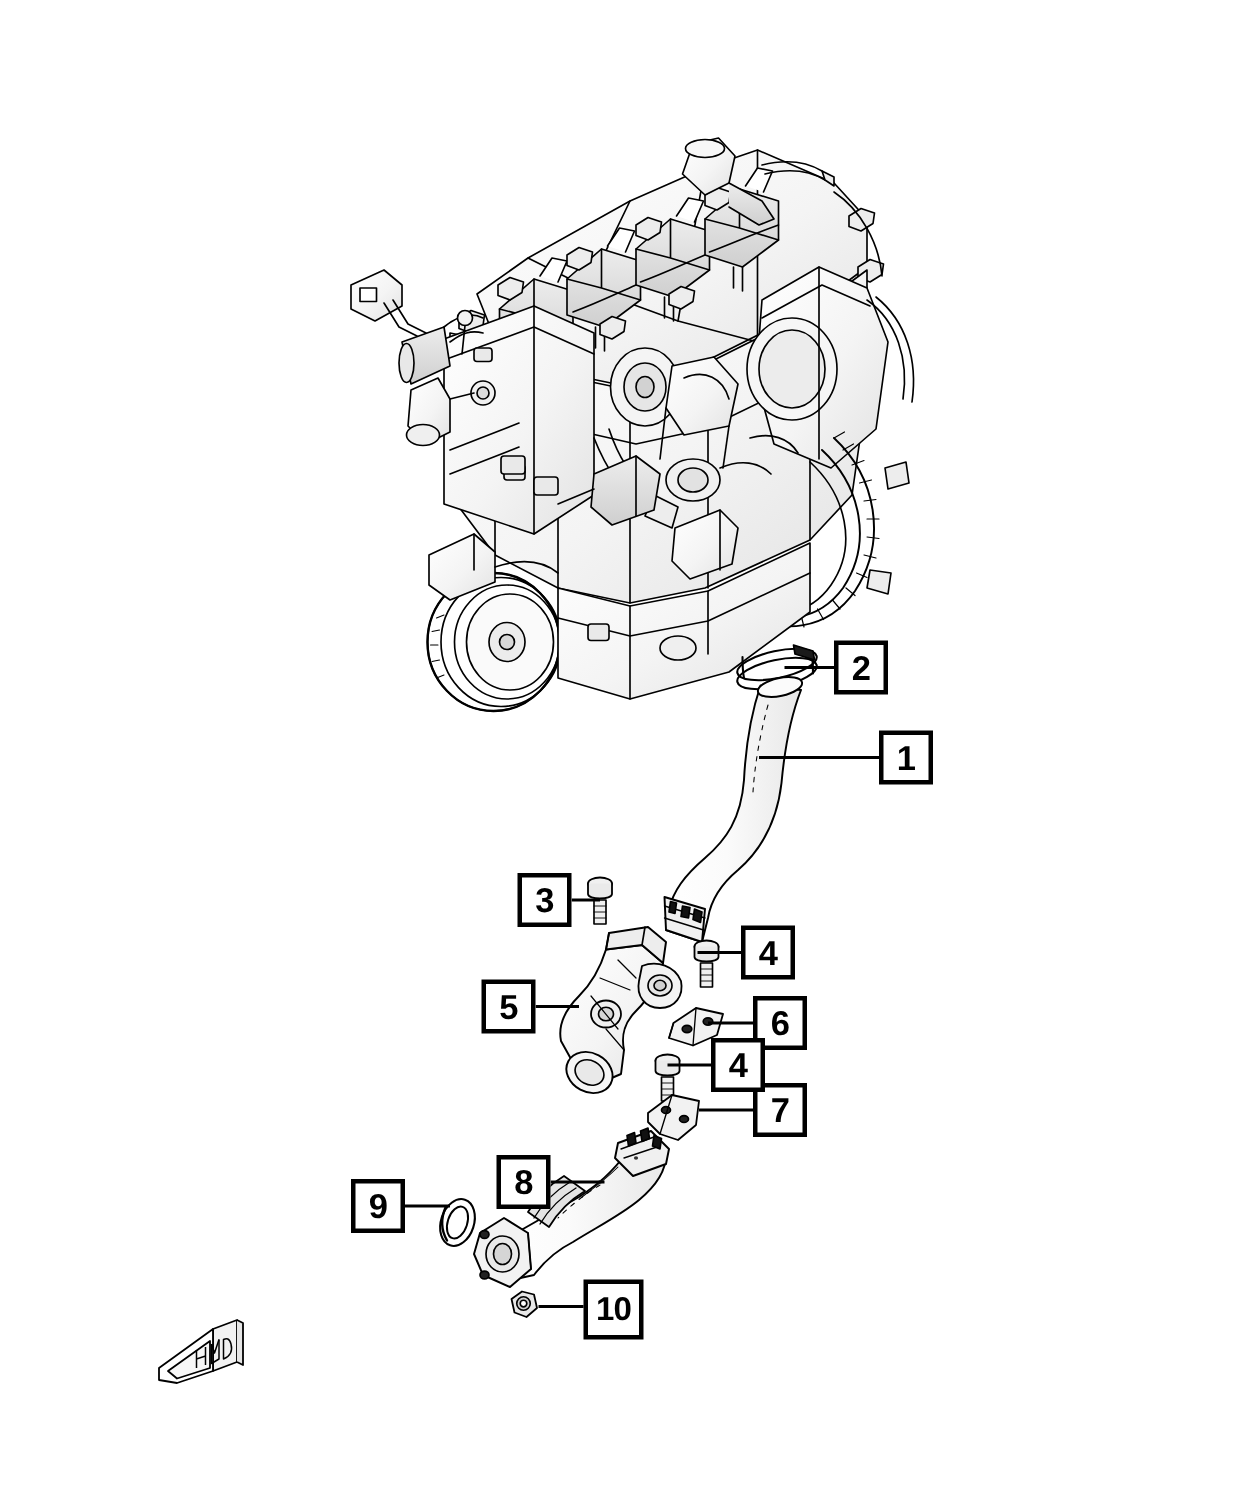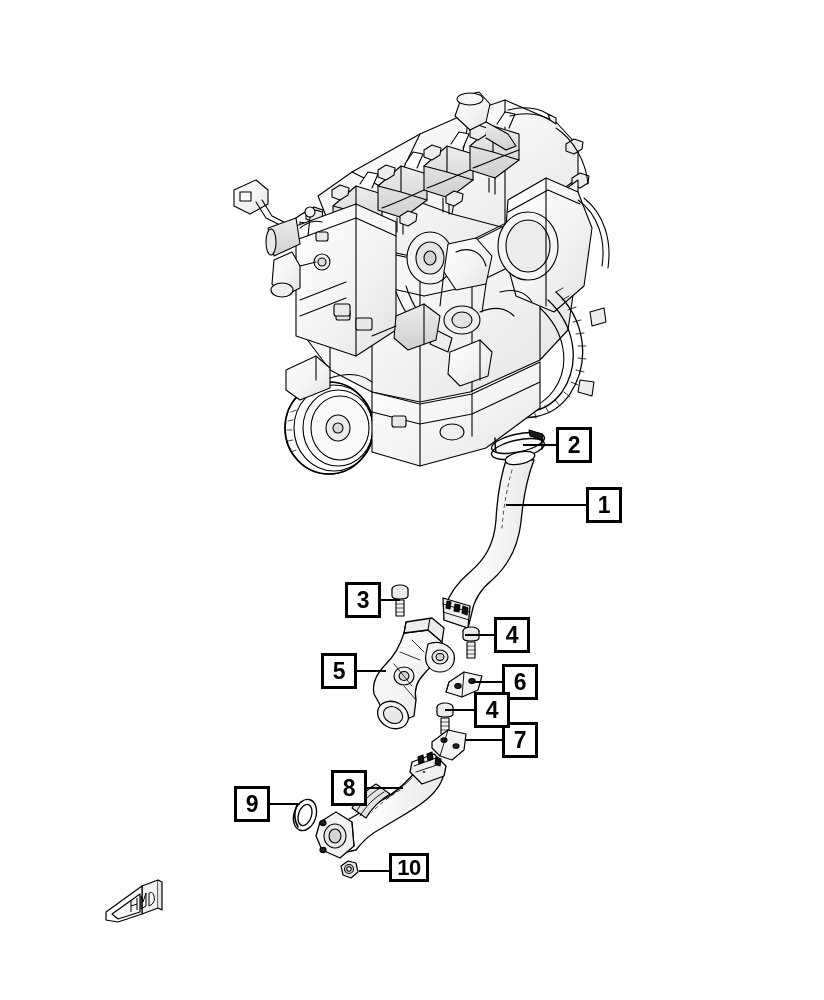--- a/index.html
+++ b/index.html
@@ -482,15 +482,15 @@
   <div class="callout" style="left:502px; top:664px; width:36px; height:36px;">6</div>
 
   <div class="callout" style="left:474px; top:692px; width:36px; height:36px; z-index:21;">4</div>
 
   <div class="callout" style="left:502px; top:722px; width:36px; height:36px;">7</div>
 
   <div class="callout" style="left:331px; top:770px; width:36px; height:36px;">8</div>
 
   <div class="callout" style="left:234px; top:786px; width:36px; height:36px;">9</div>
 
-  <div class="callout wide" style="left:389px; top:853px; width:40px; height:29px;">10</div>
+  <div class="callout wide" style="left:389px; top:853px; width:40px; height:40px;">10</div>
 
 </div>
 
 </body></html>

